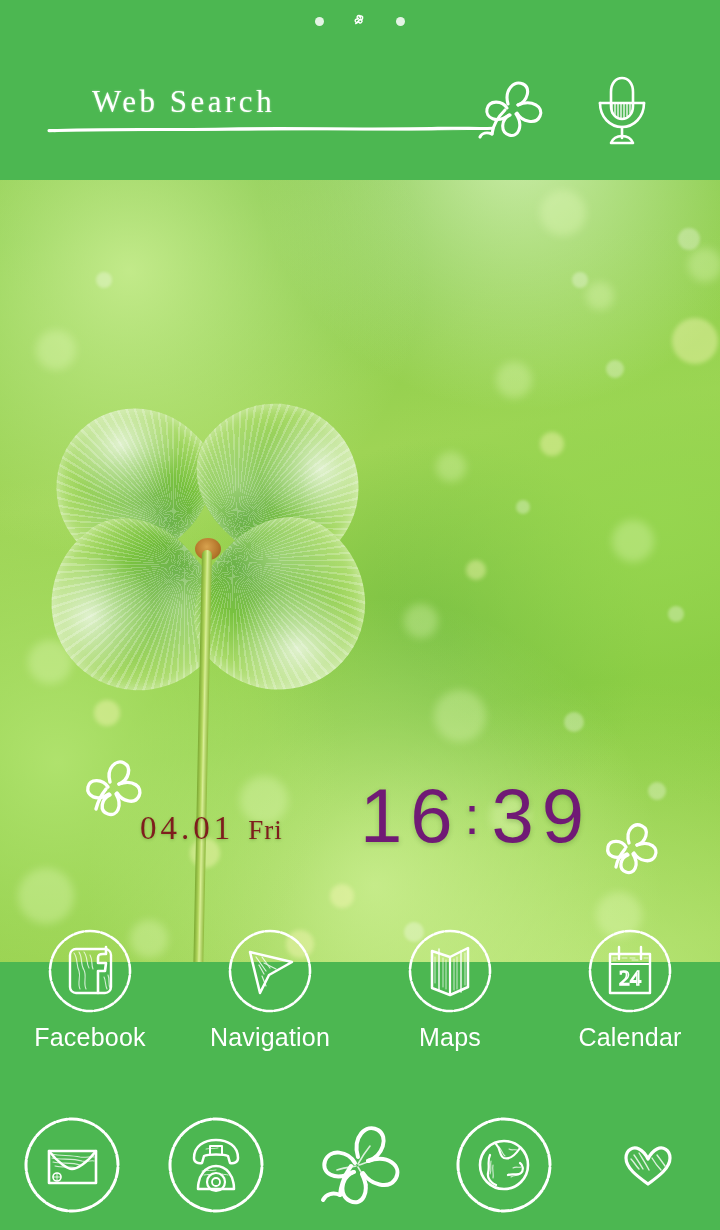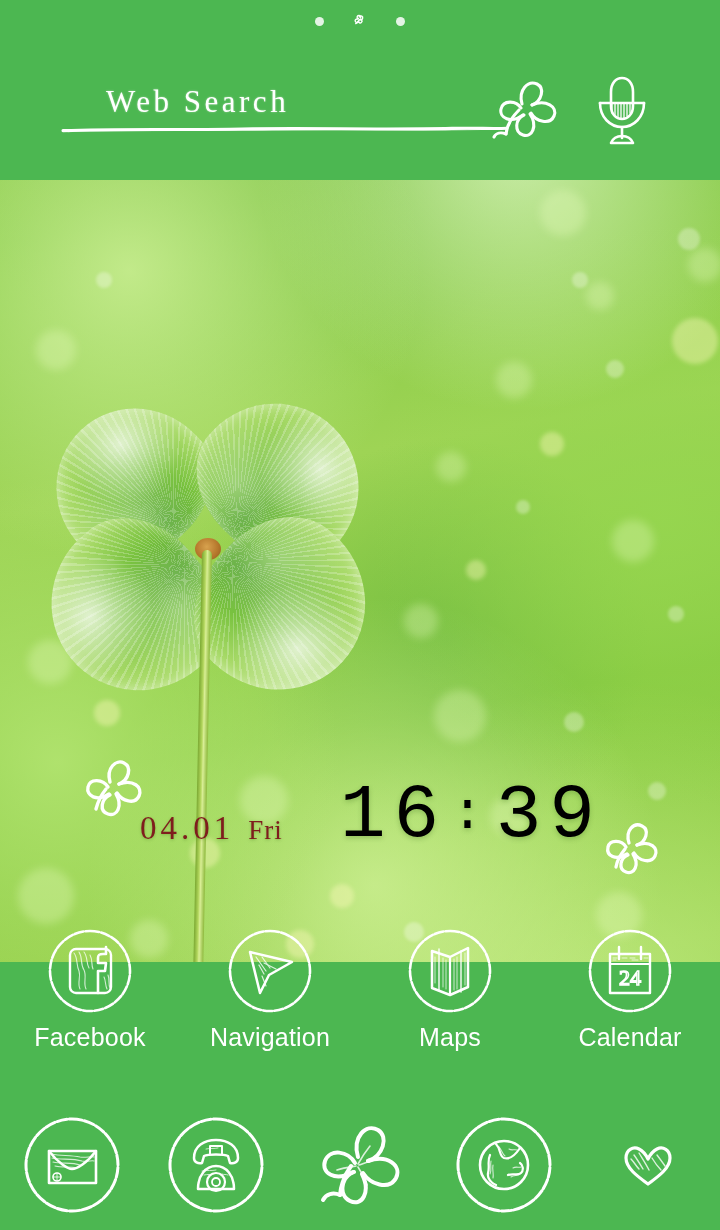--- a/index.html
+++ b/index.html
@@ -108,21 +108,21 @@
   }
   .page-dot {
     width: 9px; height: 9px;
     border-radius: 50%;
     background: rgba(255,255,255,0.85);
   }
   #page-dot-active { width: 20px; height: 18px; background: none; }
 
   #search-bar {
     position: absolute;
-    left: 62px; top: 78px;
+    left: 48px; top: 78px;
     width: 500px; height: 62px; text-align: right;
   }
   #search-label {
     position: absolute;
     left: 44px; top: 6px;
     color: #ffffff;
     font-family: "Liberation Serif", serif;
     font-size: 31px;
     letter-spacing: 3.5px;
     text-shadow: 0 0 2px rgba(255,255,255,0.5);
@@ -168,23 +168,23 @@
     letter-spacing: 4px;
     text-shadow: 0 1px 3px rgba(60,110,30,0.35);
   }
   #clock-weekday {
     font-size: 27px;
     letter-spacing: 1px;
     margin-left: 14px;
   }
   #clock-time {
     position: absolute;
-    left: 340px; top: 38px;
-    color: #000000;
-    font-family: Liberation Mono, monospace;
+    left: 360px; top: 38px;
+    color: #701a75;
+    font-family: Liberation Sans, sans-serif;
     font-size: 76px;
     letter-spacing: 8px;
     line-height: 1;
     text-shadow: 0 2px 5px rgba(60,110,30,0.30);
   }
   #clock-time .colon {
     font-size: 54px;
     vertical-align: 8px;
     padding: 0 4px;
   }

